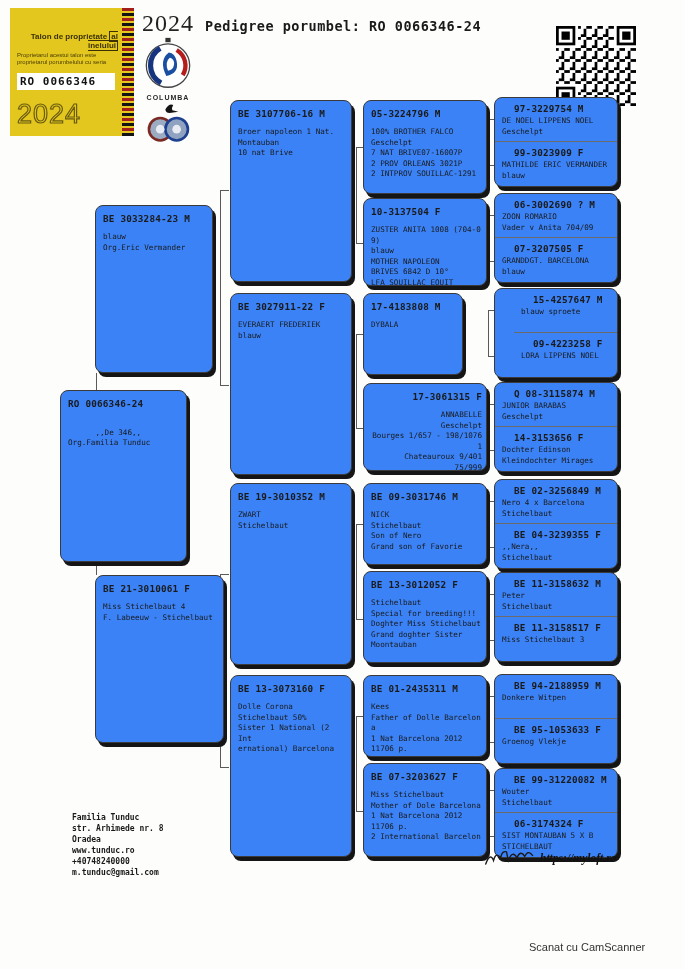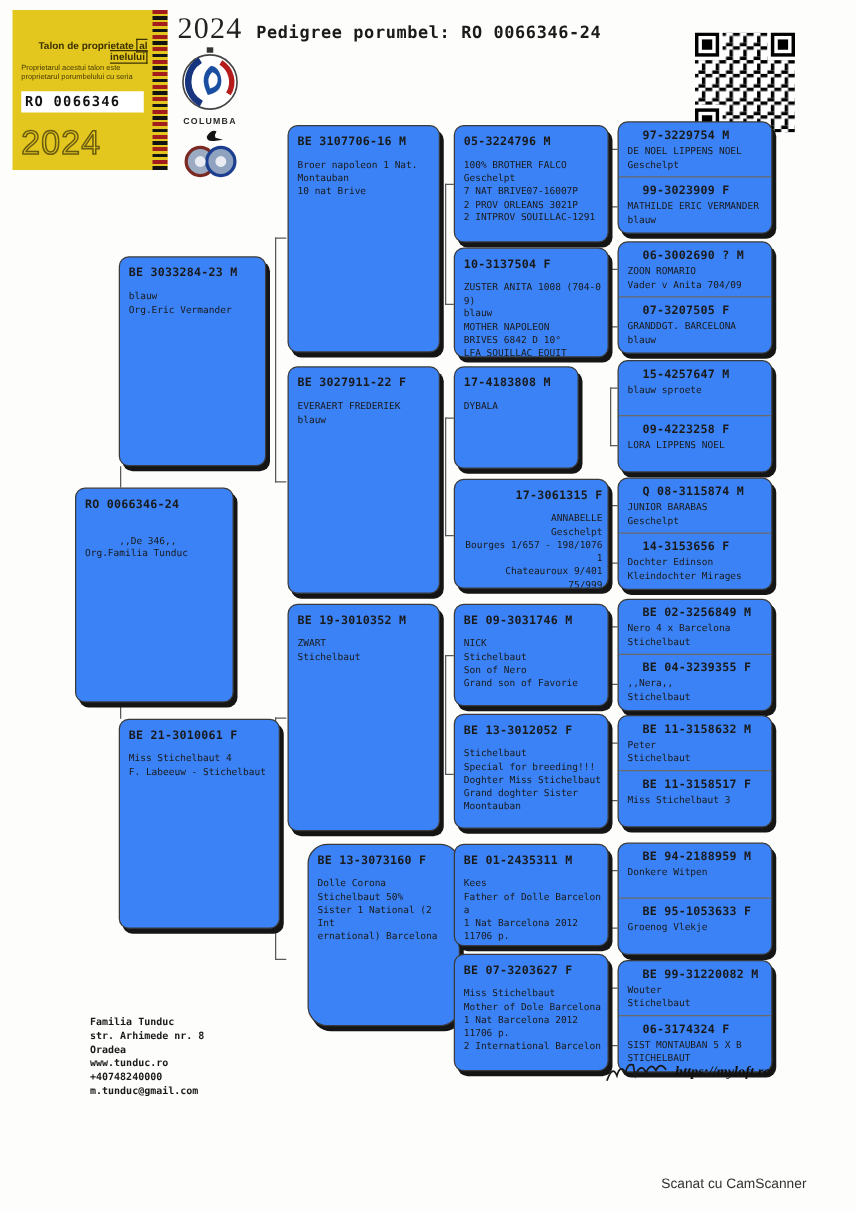--- a/index.html
+++ b/index.html
@@ -165,21 +165,21 @@
   <div class="card" style="left:230px;top:293px;width:122px;height:182px;">
     <div class="card-id">BE 3027911-22 F</div>
     <div class="card-lines">EVERAERT FREDERIEK
 blauw</div>
   </div>
   <div class="card" style="left:230px;top:483px;width:122px;height:182px;">
     <div class="card-id">BE 19-3010352 M</div>
     <div class="card-lines">ZWART
 Stichelbaut</div>
   </div>
-  <div class="card" style="left:246px;top:675px;width:122px;height:146px;border-radius:16px;">
+  <div class="card" style="left:230px;top:675px;width:122px;height:182px;">
     <div class="card-id">BE 13-3073160 F</div>
     <div class="card-lines">Dolle Corona
 Stichelbaut 50%
 Sister 1 National (2 Int
 ernational) Barcelona</div>
   </div>
 
   <div class="card" style="left:363px;top:100px;width:124px;height:94px;">
     <div class="card-id">05-3224796 M</div>
     <div class="card-lines">100% BROTHER FALCO
@@ -260,21 +260,21 @@
       <div class="card-id">06-3002690 ? M</div>
       <div class="card-lines">ZOON ROMARIO
 Vader v Anita 704/09</div>
     </div>
     <div class="half">
       <div class="card-id">07-3207505 F</div>
       <div class="card-lines">GRANDDGT. BARCELONA
 blauw</div>
     </div>
   </div>
-  <div class="card gg2" style="left:494px;top:288px;width:124px;height:90px;">
+  <div class="card gg2" style="left:494px;top:288px;width:124px;height:90px;padding-left:19px;">
     <div class="half top">
       <div class="card-id">15-4257647 M</div>
       <div class="card-lines">blauw sproete</div>
     </div>
     <div class="half">
       <div class="card-id">09-4223258 F</div>
       <div class="card-lines">LORA LIPPENS NOEL</div>
     </div>
   </div>
   <div class="card gg2" style="left:494px;top:382px;width:124px;height:90px;">

